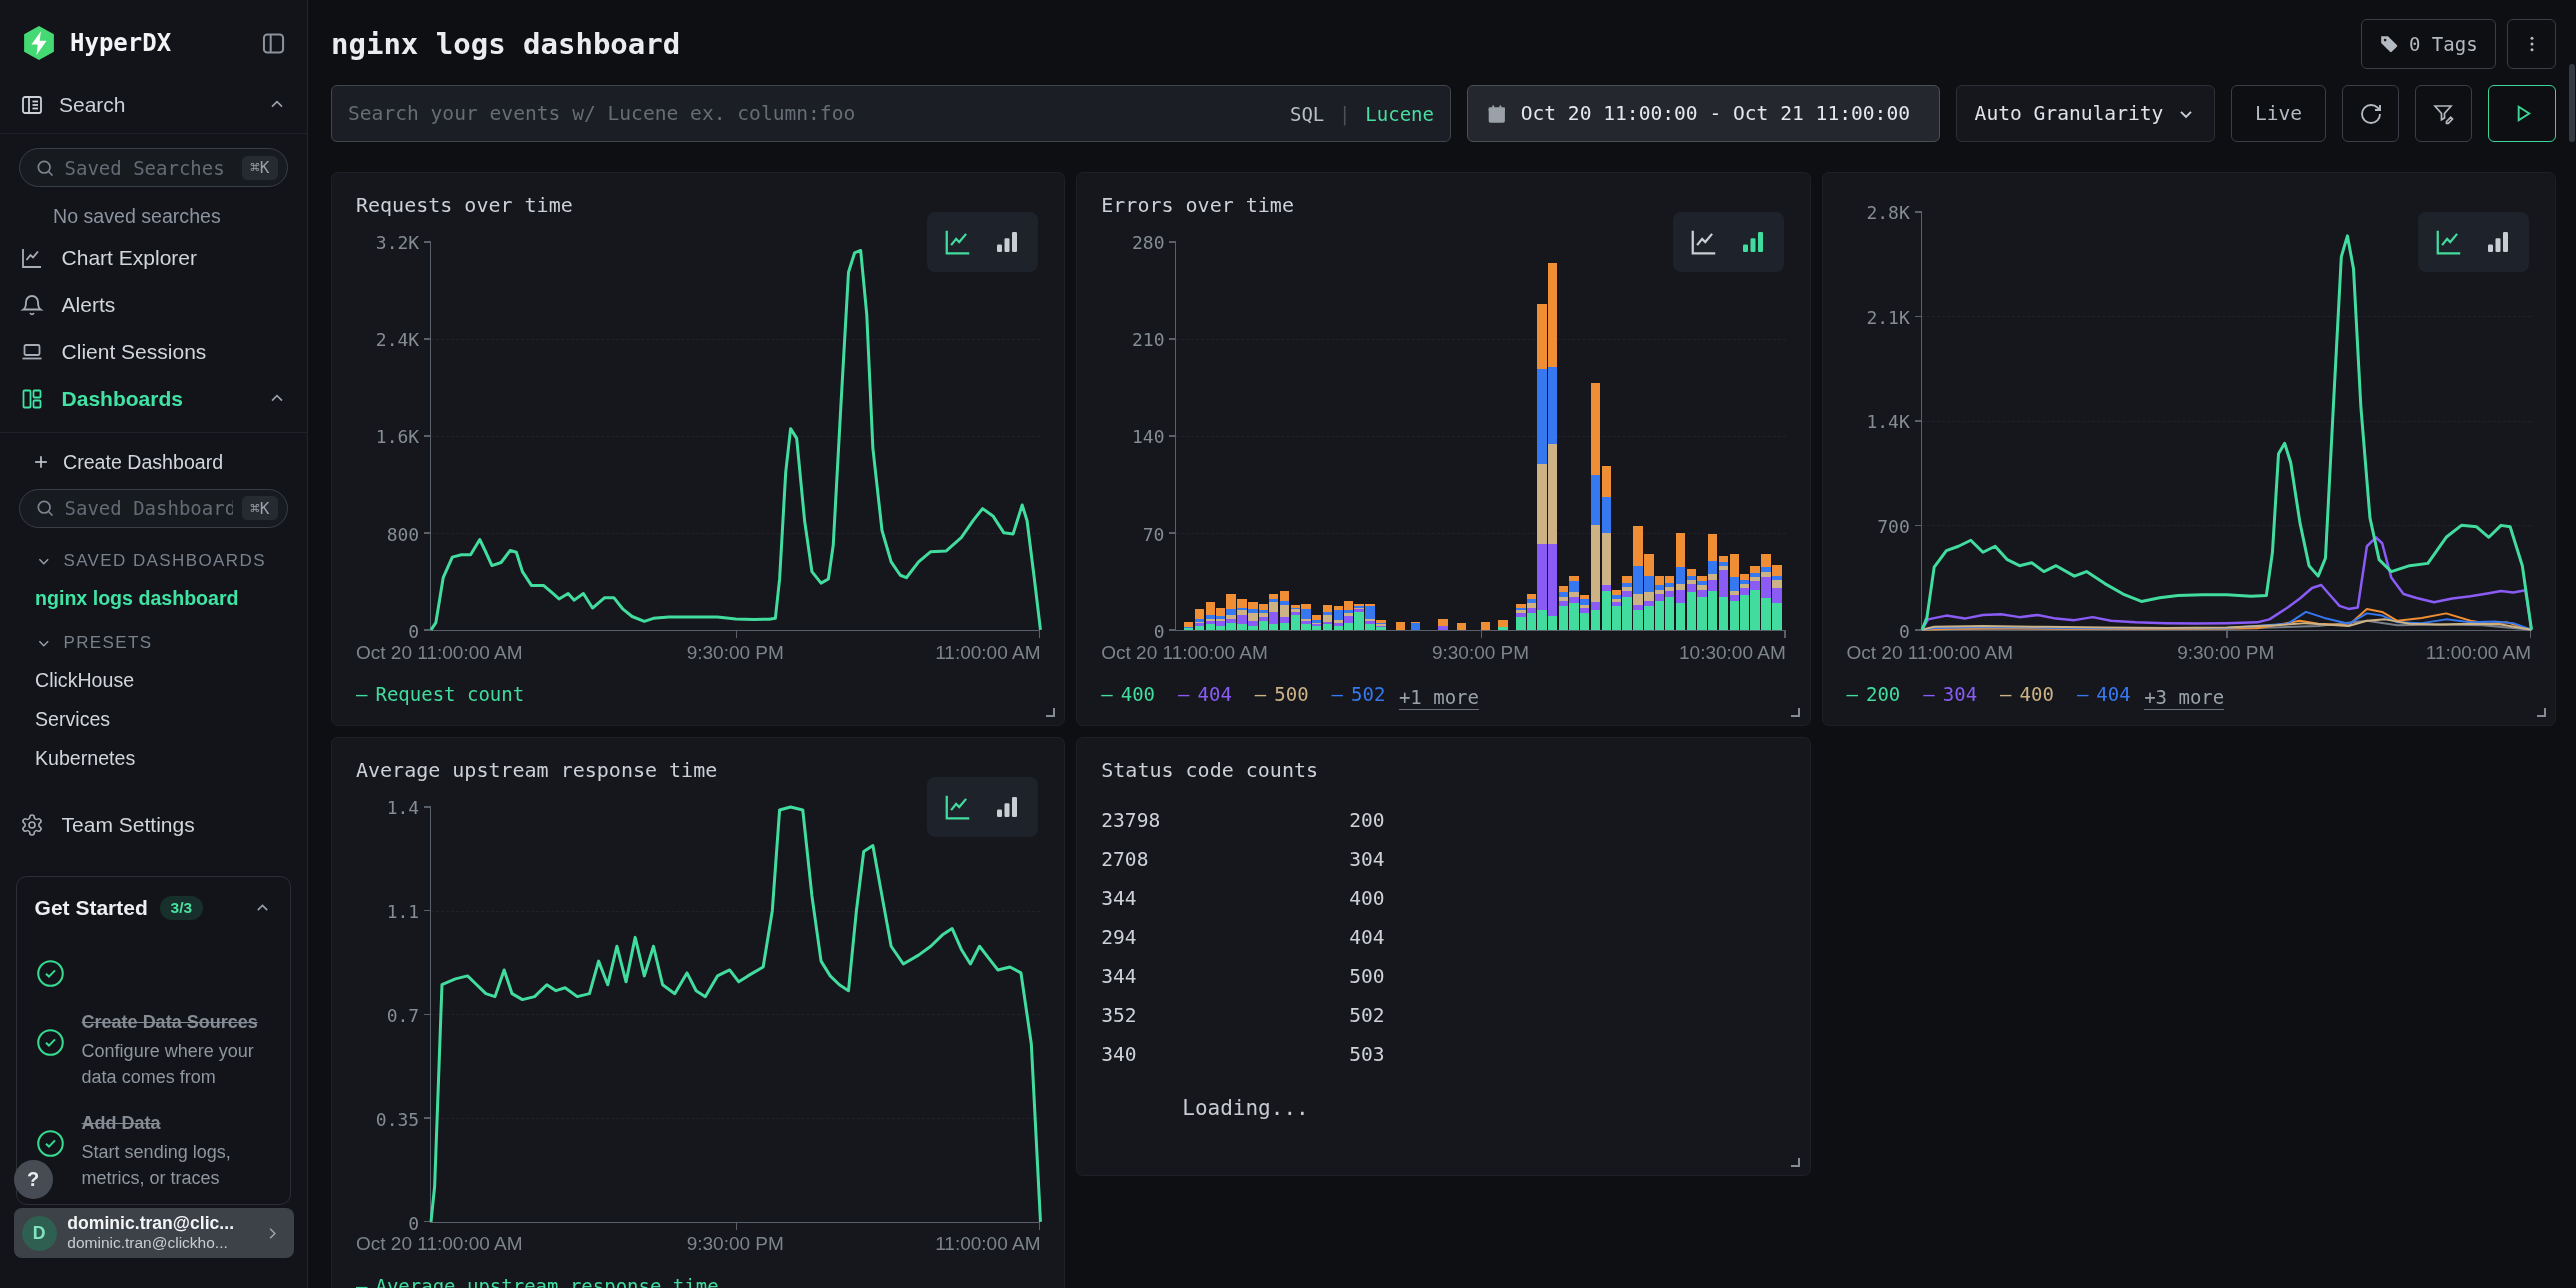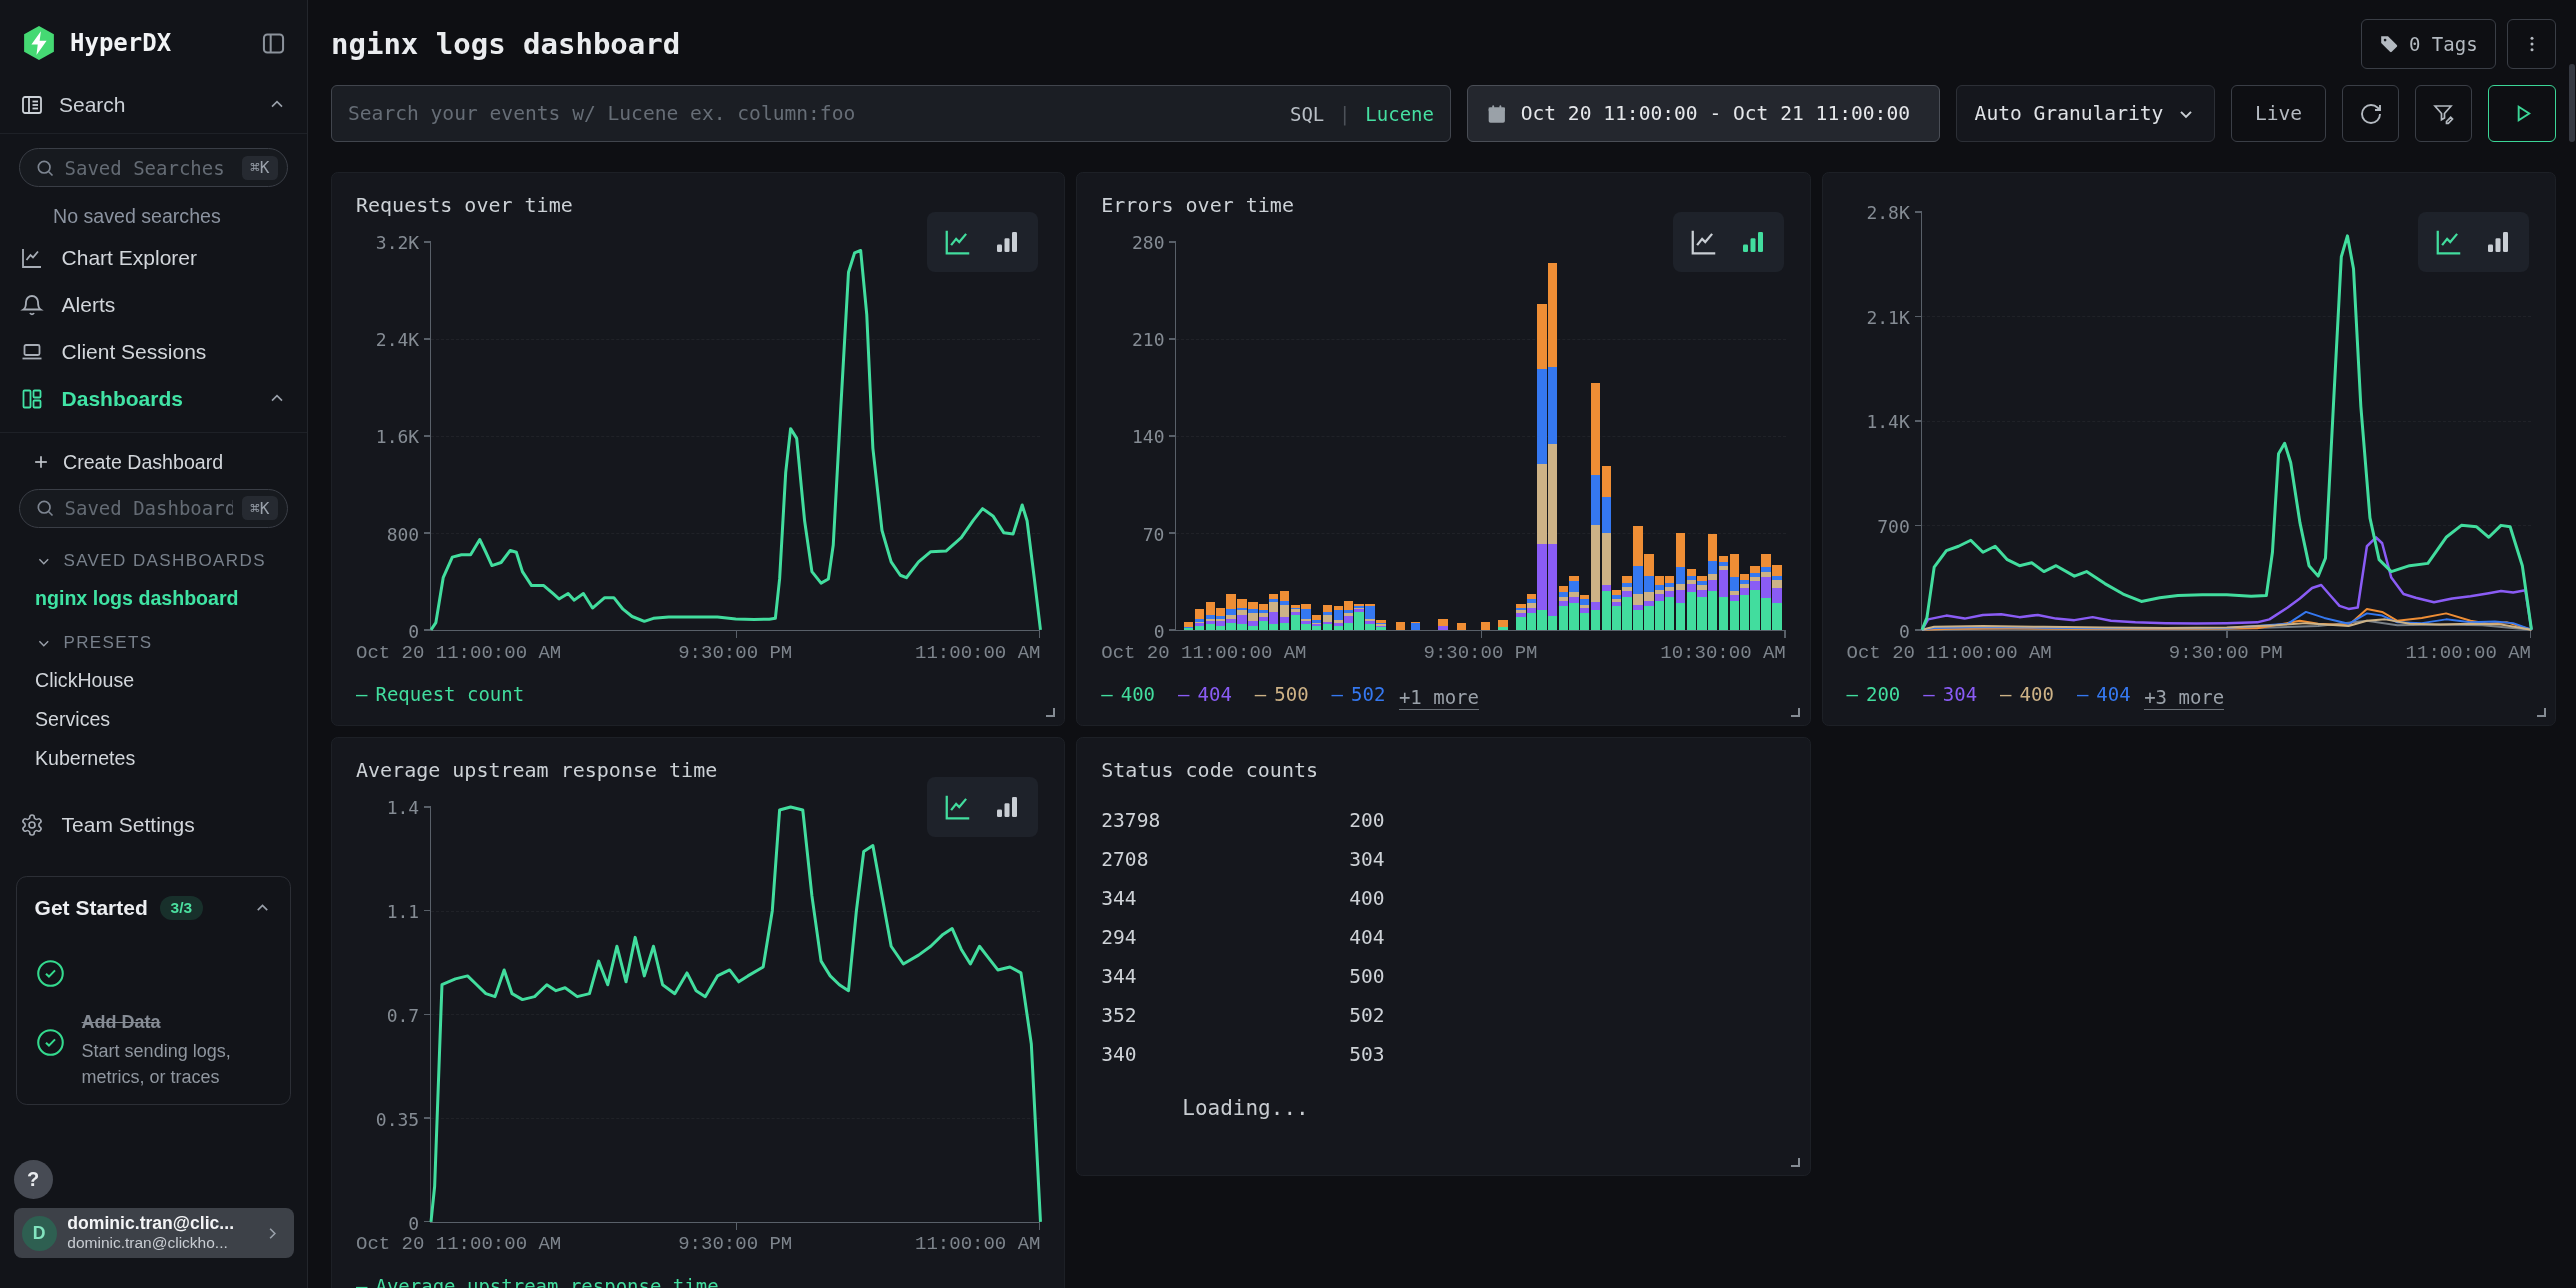--- a/index.html
+++ b/index.html
@@ -86,21 +86,21 @@
   .gutter { width:74px; position:relative; flex:0 0 auto; }
   .y-lab { position:absolute; right:10.8px; transform:translateY(-50%); font-family:"DejaVu Sans Mono", monospace; font-size:18px; color:#858c94; }
   .plot-area { flex:1; position:relative; border-left:1.4px solid #596069; border-bottom:1.4px solid #596069; }
   .gridline { position:absolute; left:0; right:0; border-top:0.7px dashed rgba(255,255,255,0.05); }
   .ytick { position:absolute; left:-6.8px; width:6.8px; height:1.4px; background:#596069; }
   .xtick { position:absolute; bottom:-8px; width:1.4px; height:8px; background:#596069; }
   .series-svg { position:absolute; inset:0; width:100%; height:100%; overflow:visible; }
   .bars { position:absolute; inset:0; }
   .bar { position:absolute; bottom:0; width:1.55%; display:flex; flex-direction:column; }
   .bar > div { width:100%; }
-  .x-labels { position:relative; height:32px; margin-top:6.8px; flex:0 0 auto; font-family:Liberation Mono, monospace; font-size:19px; color:#7d848c; }
+  .x-labels { position:relative; height:32px; margin-top:6.8px; flex:0 0 auto; font-family:Liberation Sans, sans-serif; font-size:19px; color:#7d848c; }
   .x-lab-left { position:absolute; left:0; top:4px; }
   .x-lab-mid { position:absolute; left:calc(74px + (100% - 74px) * 0.5); transform:translateX(-50%); top:4px; }
   .x-lab-right { position:absolute; right:0; top:4px; }
   .legend { display:flex; align-items:center; gap:23px; height:38px; margin-top:5.4px; flex:0 0 auto; font-family:"DejaVu Sans Mono", monospace; font-size:19px; }
   .leg-item { display:flex; align-items:center; gap:8px; }
   .leg-more { color:#9aa1a9; border-bottom:1.4px solid #6b7178; padding-bottom:1.4px; cursor:pointer;margin-top:8px; }
   .resize-handle { position:absolute; right:9.5px; bottom:8px; width:8.8px; height:8.8px; border-right:2px solid #848b93; border-bottom:2px solid #848b93; cursor:nwse-resize; }
 
   
   .table-card { height:439px; align-self:start; padding:20px 24px; }
@@ -276,20 +276,32 @@
           </svg>
         </span>
     </div>
     <div class="gs-step">
       <span class="gs-check">
           <svg viewBox="0 0 24 24" width="31" height="31" fill="none" stroke="currentColor" stroke-width="1.6">
             <circle cx="12" cy="12" r="9.5"></circle>
             <polyline points="8.5,12.2 10.8,14.4 15.5,9.6"></polyline>
           </svg>
         </span>
+    </div>
+    <div class="gs-step">
+      <span class="gs-check">
+          <svg viewBox="0 0 24 24" width="31" height="31" fill="none" stroke="currentColor" stroke-width="1.6">
+            <circle cx="12" cy="12" r="9.5"></circle>
+            <polyline points="8.5,12.2 10.8,14.4 15.5,9.6"></polyline>
+          </svg>
+        </span>
+      <span class="gs-texts">
+        <div class="gs-step-title">Create Data Sources</div>
+        <div class="gs-step-desc">Configure where your data comes from</div>
+      </span>
     </div>
     <div class="gs-step">
       <span class="gs-check">
           <svg viewBox="0 0 24 24" width="31" height="31" fill="none" stroke="currentColor" stroke-width="1.6">
             <circle cx="12" cy="12" r="9.5"></circle>
             <polyline points="8.5,12.2 10.8,14.4 15.5,9.6"></polyline>
           </svg>
         </span>
       <span class="gs-texts">
         <div class="gs-step-title">Add Data</div>

